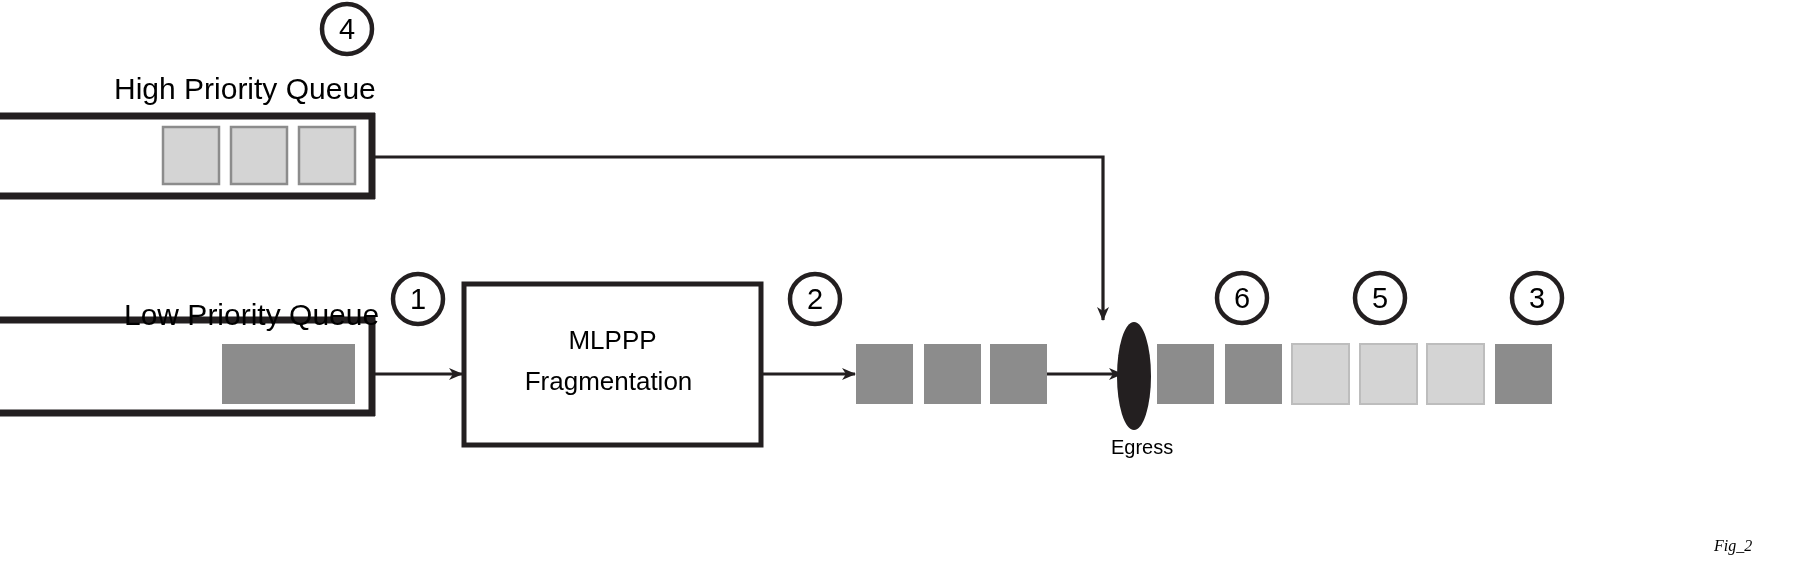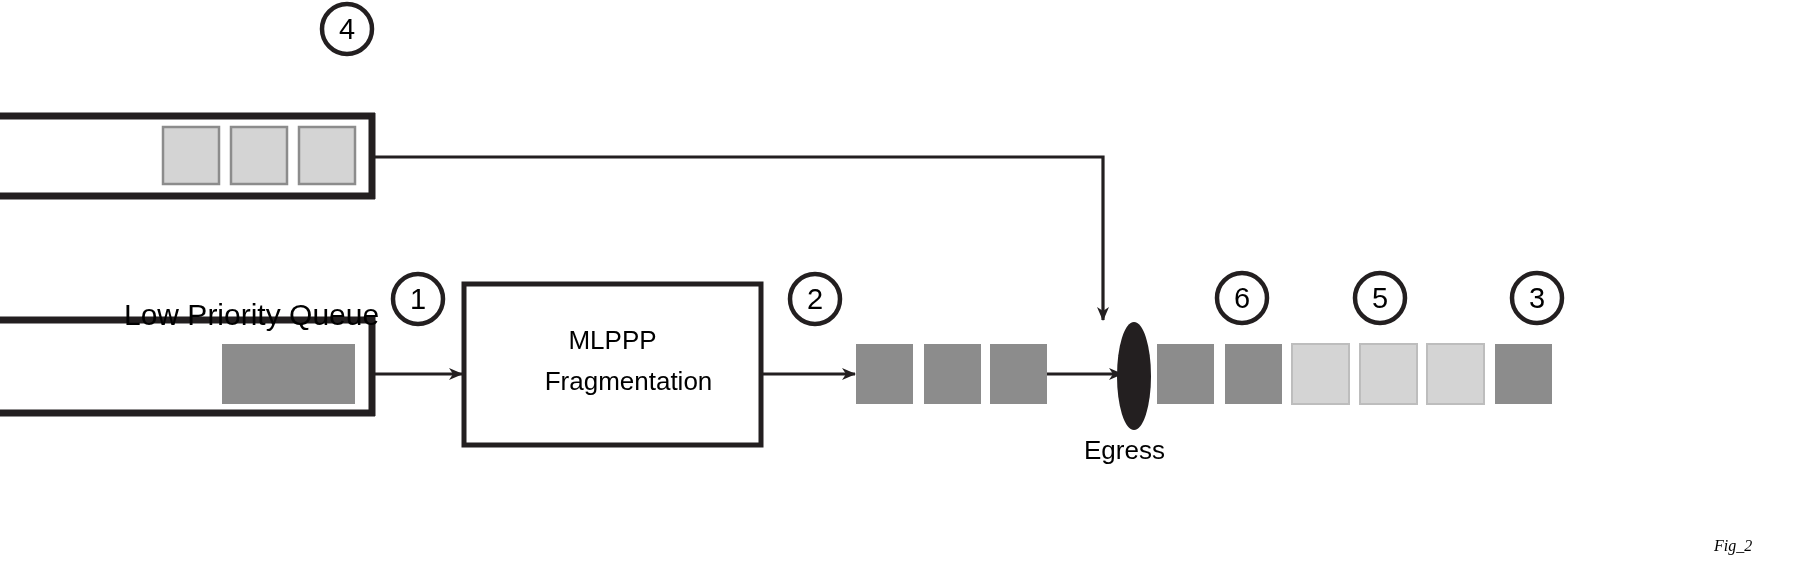--- a/index.html
+++ b/index.html
@@ -32,21 +32,22 @@
     line-height: 1;
   }
   .queue-title {
     font-size: 30px;
   }
   .box-text {
     font-size: 26px;
     text-align: center;
   }
   .egress-label {
-    font-size: 26px;
+    font-size: 20px;
+    margin-left: 27px;
   }
   .fig-caption {
     font-family: "Liberation Serif", serif;
     font-style: italic;
     font-size: 16px;
   }
   .callout-num {
     position: absolute;
     font-size: 29px;
     color: #000000;
@@ -126,26 +127,27 @@
     <g>
       <circle cx="347" cy="29" r="25" fill="#ffffff" stroke="#231f20" stroke-width="4.5"></circle>
       <circle cx="418" cy="299" r="25" fill="#ffffff" stroke="#231f20" stroke-width="4.5"></circle>
       <circle cx="815" cy="299" r="25" fill="#ffffff" stroke="#231f20" stroke-width="4.5"></circle>
       <circle cx="1242" cy="298" r="25" fill="#ffffff" stroke="#231f20" stroke-width="4.5"></circle>
       <circle cx="1380" cy="298" r="25" fill="#ffffff" stroke="#231f20" stroke-width="4.5"></circle>
       <circle cx="1537" cy="298" r="25" fill="#ffffff" stroke="#231f20" stroke-width="4.5"></circle>
     </g>
   </svg>
 
+  <div class="lbl queue-title" style="left:114px; top:74px;">High Priority Queue</div>
 
   <div class="lbl queue-title" style="left:124px; top:300px;">Low Priority Queue</div>
 
   <div class="lbl box-text" style="left:464px; top:327px; width:297px;">MLPPP</div>
 
-  <div class="lbl box-text" style="left:480px; top:368px; width:297px;">Fragmentation</div>
+  <div class="lbl box-text" style="left:460px; top:368px; width:297px;">Fragmentation</div>
 
   <div class="lbl egress-label" style="left:1084px; top:437px;">Egress</div>
 
   <div class="lbl fig-caption" style="left:1714px; top:538px;">Fig_2</div>
 
   <div class="callout-num" style="left:332px; top:15px; width:30px;">4</div>
   <div class="callout-num" style="left:403px; top:285px; width:30px;">1</div>
   <div class="callout-num" style="left:800px; top:285px; width:30px;">2</div>
   <div class="callout-num" style="left:1227px; top:284px; width:30px;">6</div>
   <div class="callout-num" style="left:1365px; top:284px; width:30px;">5</div>

